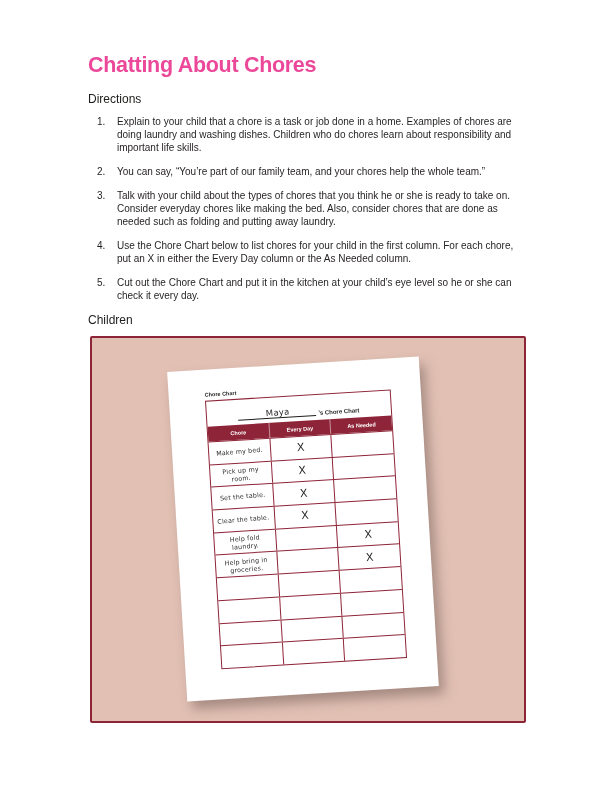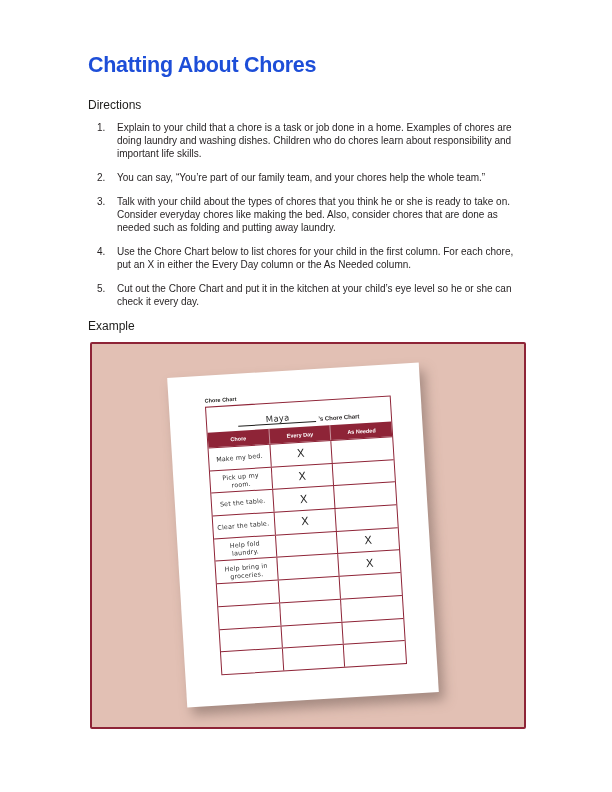--- a/index.html
+++ b/index.html
@@ -15,22 +15,22 @@
   .content {
     position: absolute;
     left: 88px;
     top: 53px;
     width: 439px;
   }
   .doc-title {
     font-size: 21.5px;
     font-weight: bold;
     letter-spacing: -0.3px;
-    color: #1d4ed8;
-    margin: 0 0 20px 0;
+    color: #ec4899;
+    margin: 0 0 14px 0;
   }
   .section-heading {
     font-size: 12px;
     font-weight: normal;
     color: #1d1d1b;
     margin: 0 0 9px 0;
   }
   .directions-list { list-style: none; margin: 0 0 2px 0; padding: 0; }
   .direction-item {
     display: flex;
@@ -168,21 +168,21 @@
       <li class="direction-item">
         <span class="num">4.</span>
         <span class="txt">Use the Chore Chart below to list chores for your child in the first column. For each chore, put an X in either the Every Day column or the As Needed column.</span>
       </li>
       <li class="direction-item">
         <span class="num">5.</span>
         <span class="txt">Cut out the Chore Chart and put it in the kitchen at your child’s eye level so he or she can check it every day.</span>
       </li>
     </ol>
 
-    <h2 class="section-heading">Example</h2>
+    <h2 class="section-heading">Children</h2>
 
     <div class="example-panel">
       <div class="paper">
 
         <div class="paper-label">Chore Chart</div>
 
         <div class="chart-table">
 
           <div class="name-row">
             <span class="name-blank"><span class="hand">Maya</span></span>

